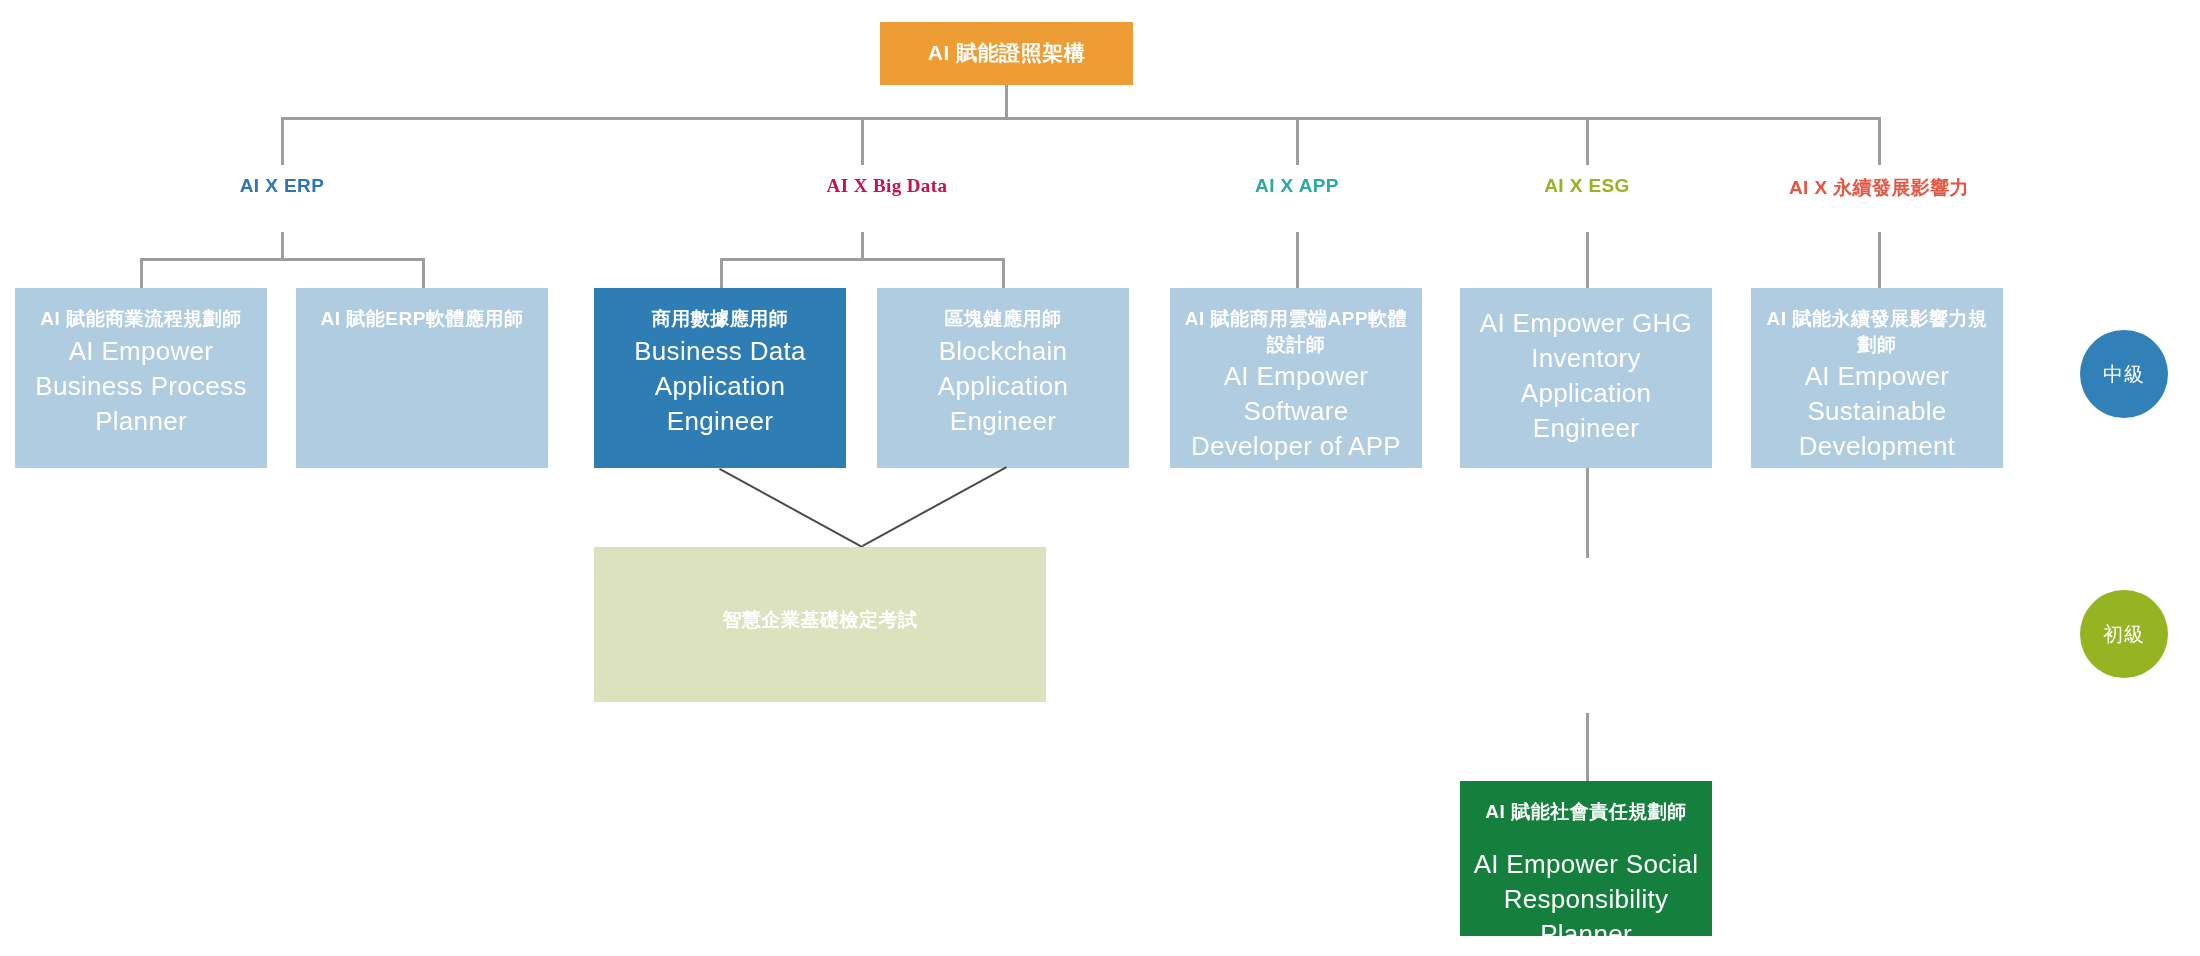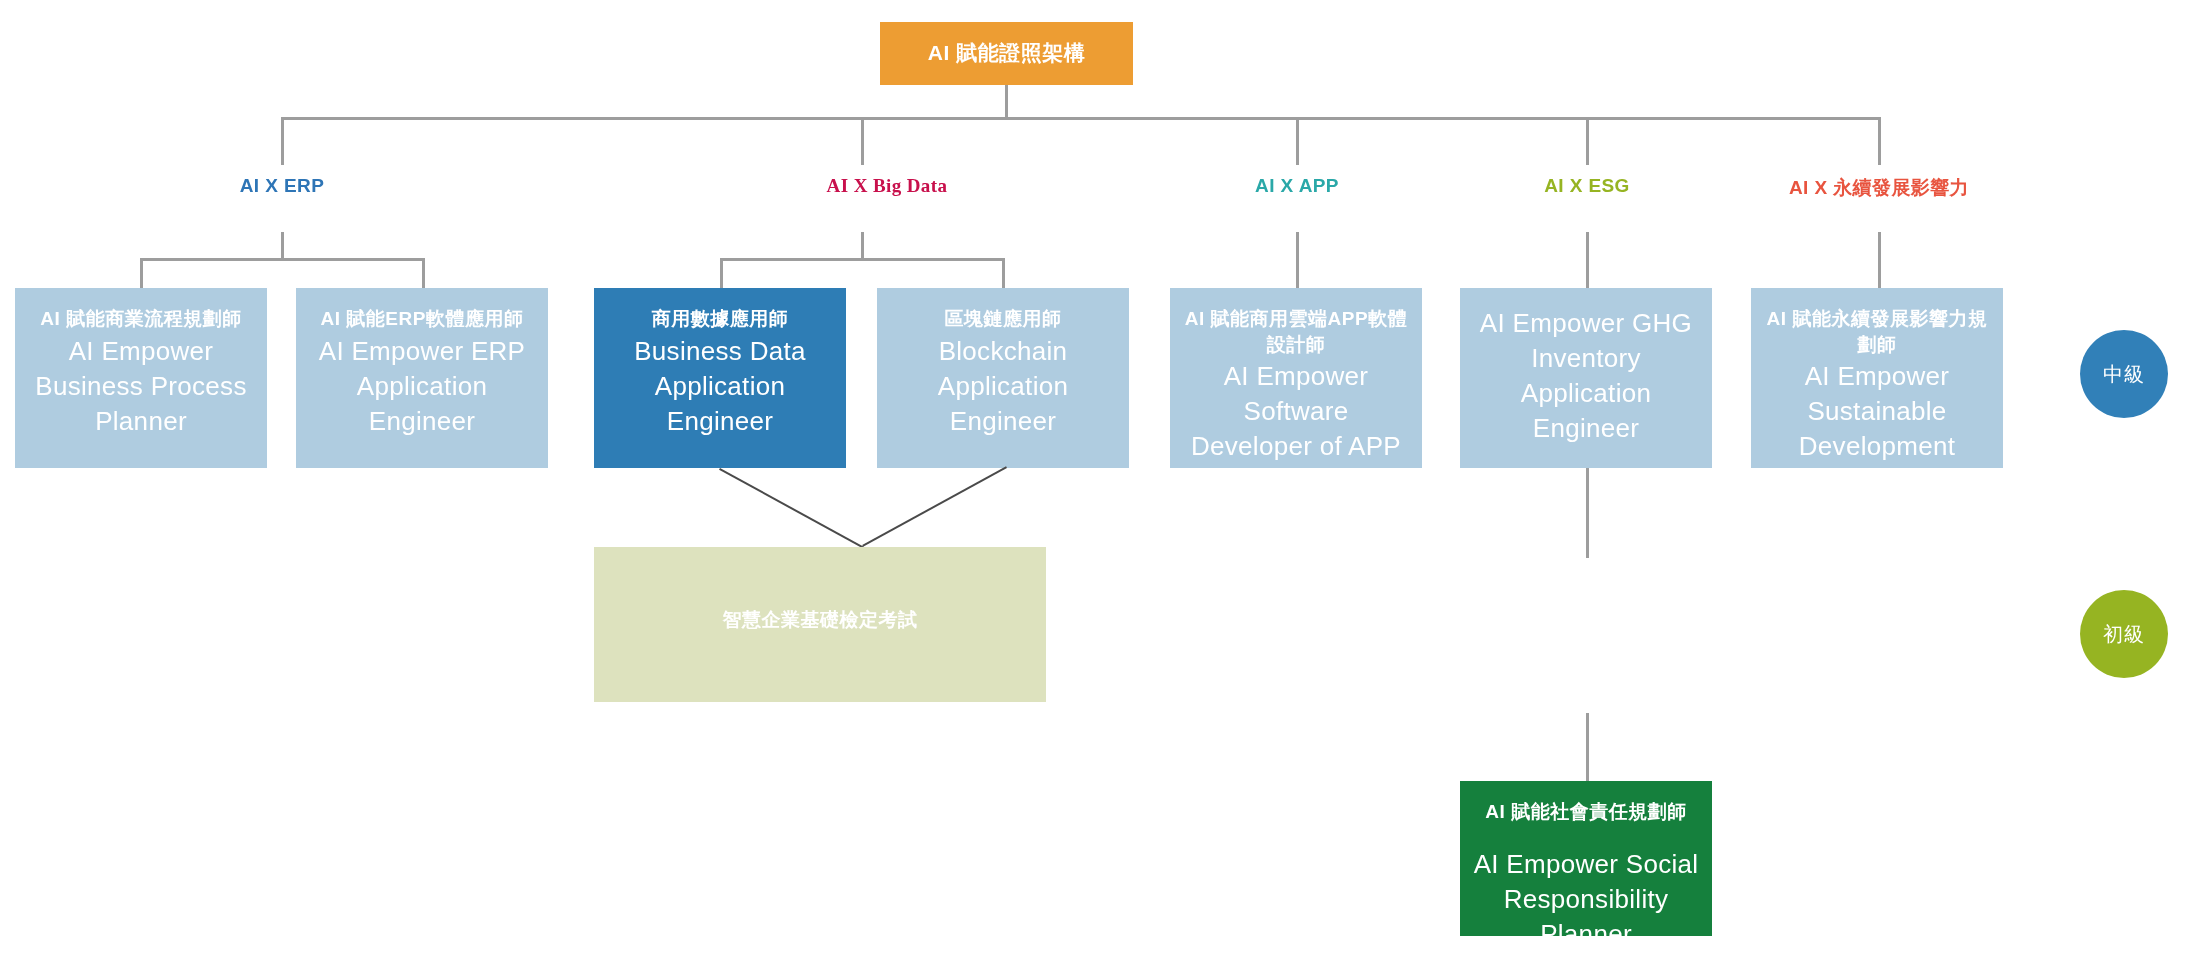--- a/index.html
+++ b/index.html
@@ -142,21 +142,20 @@
   <div class="conn v" style="left:1586px;top:232px;height:56px;"></div>
   <div class="conn v" style="left:1878px;top:232px;height:56px;"></div>
 
   <div class="node cert" style="left:15px;top:288px;width:252px;height:180px;background:#AFCCE0;">
     <div class="zh">AI 賦能商業流程規劃師</div>
     <div class="en">AI Empower Business Process Planner</div>
   </div>
 
   <div class="node cert" style="left:296px;top:288px;width:252px;height:180px;background:#AFCCE0;">
     <div class="zh">AI 賦能ERP軟體應用師</div>
-    <div class="en">AI Empower ERP Application Engineer</div>
   </div>
 
   <div class="node cert highlight" style="left:594px;top:288px;width:252px;height:180px;background:#2E7DB5;">
     <div class="zh">商用數據應用師</div>
     <div class="en">Business Data Application Engineer</div>
   </div>
 
   <div class="node cert" style="left:877px;top:288px;width:252px;height:180px;background:#AFCCE0;">
     <div class="zh">區塊鏈應用師</div>
     <div class="en">Blockchain Application Engineer</div>

